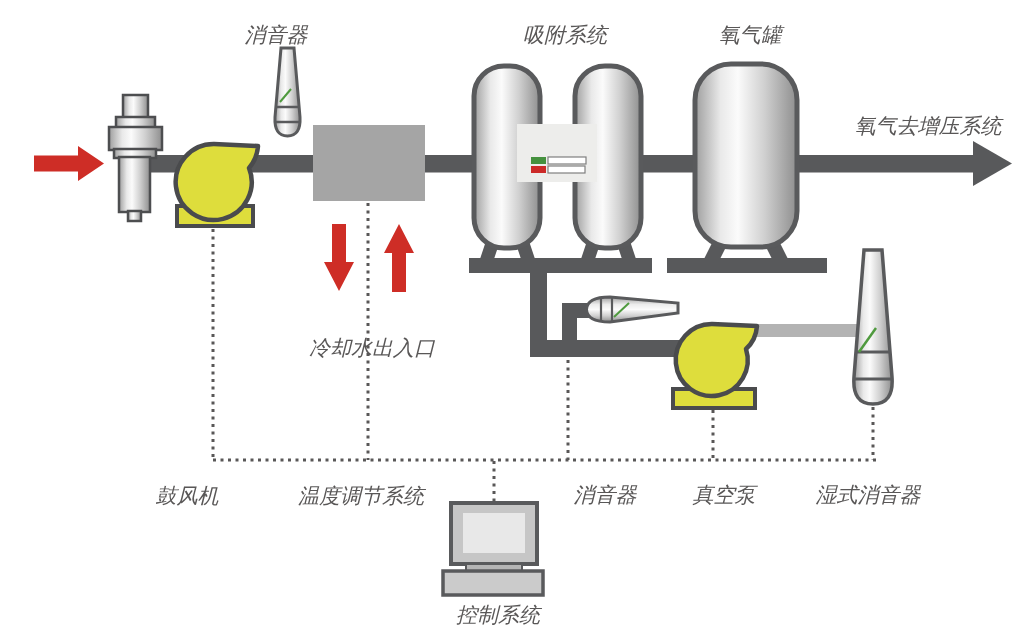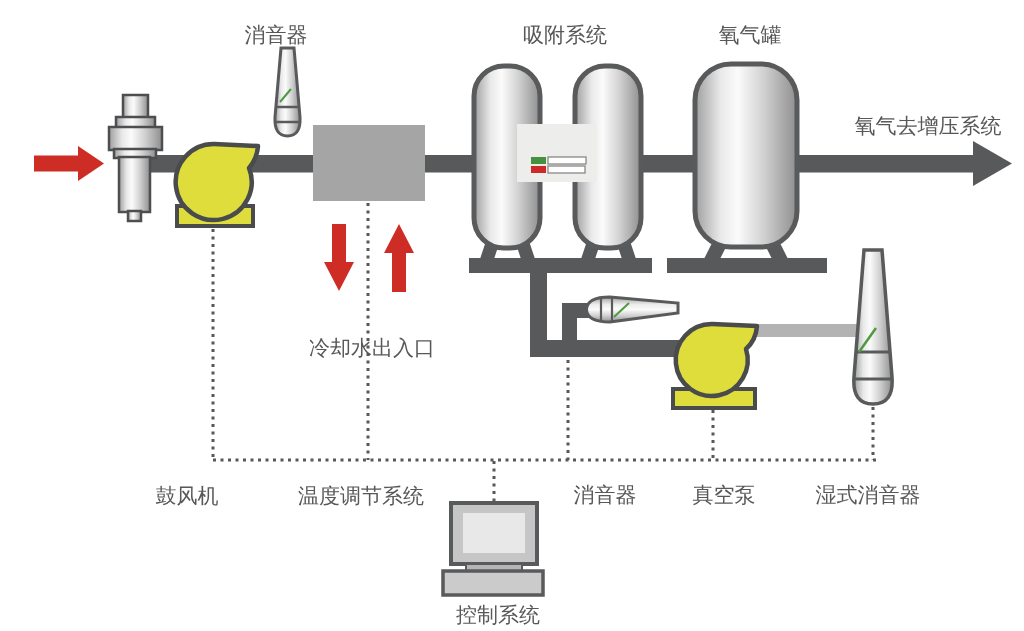--- a/index.html
+++ b/index.html
@@ -1,18 +1,18 @@
 <!DOCTYPE html>
 <html><head>
 <meta charset="utf-8">
 <style>
   html,body { margin:0; padding:0; background:#ffffff; }
   .canvas {
     position:relative; width:1024px; height:631px; background:#ffffff;
-    font-family:"Liberation Sans", sans-serif; overflow:hidden;
+    font-family:"Liberation Sans", sans-serif; overflow:hidden;font-style:italic;
   }
   svg { display:block; }
   .lbl {
     font-family:"Liberation Sans", sans-serif;
     font-size:21px; fill:#595757; font-weight:500;
   }
   .dotted { stroke:#595757; stroke-width:3; stroke-dasharray:3 4.5; fill:none; }
   .pipe { fill:#58595b; }
 </style>
 </head>

